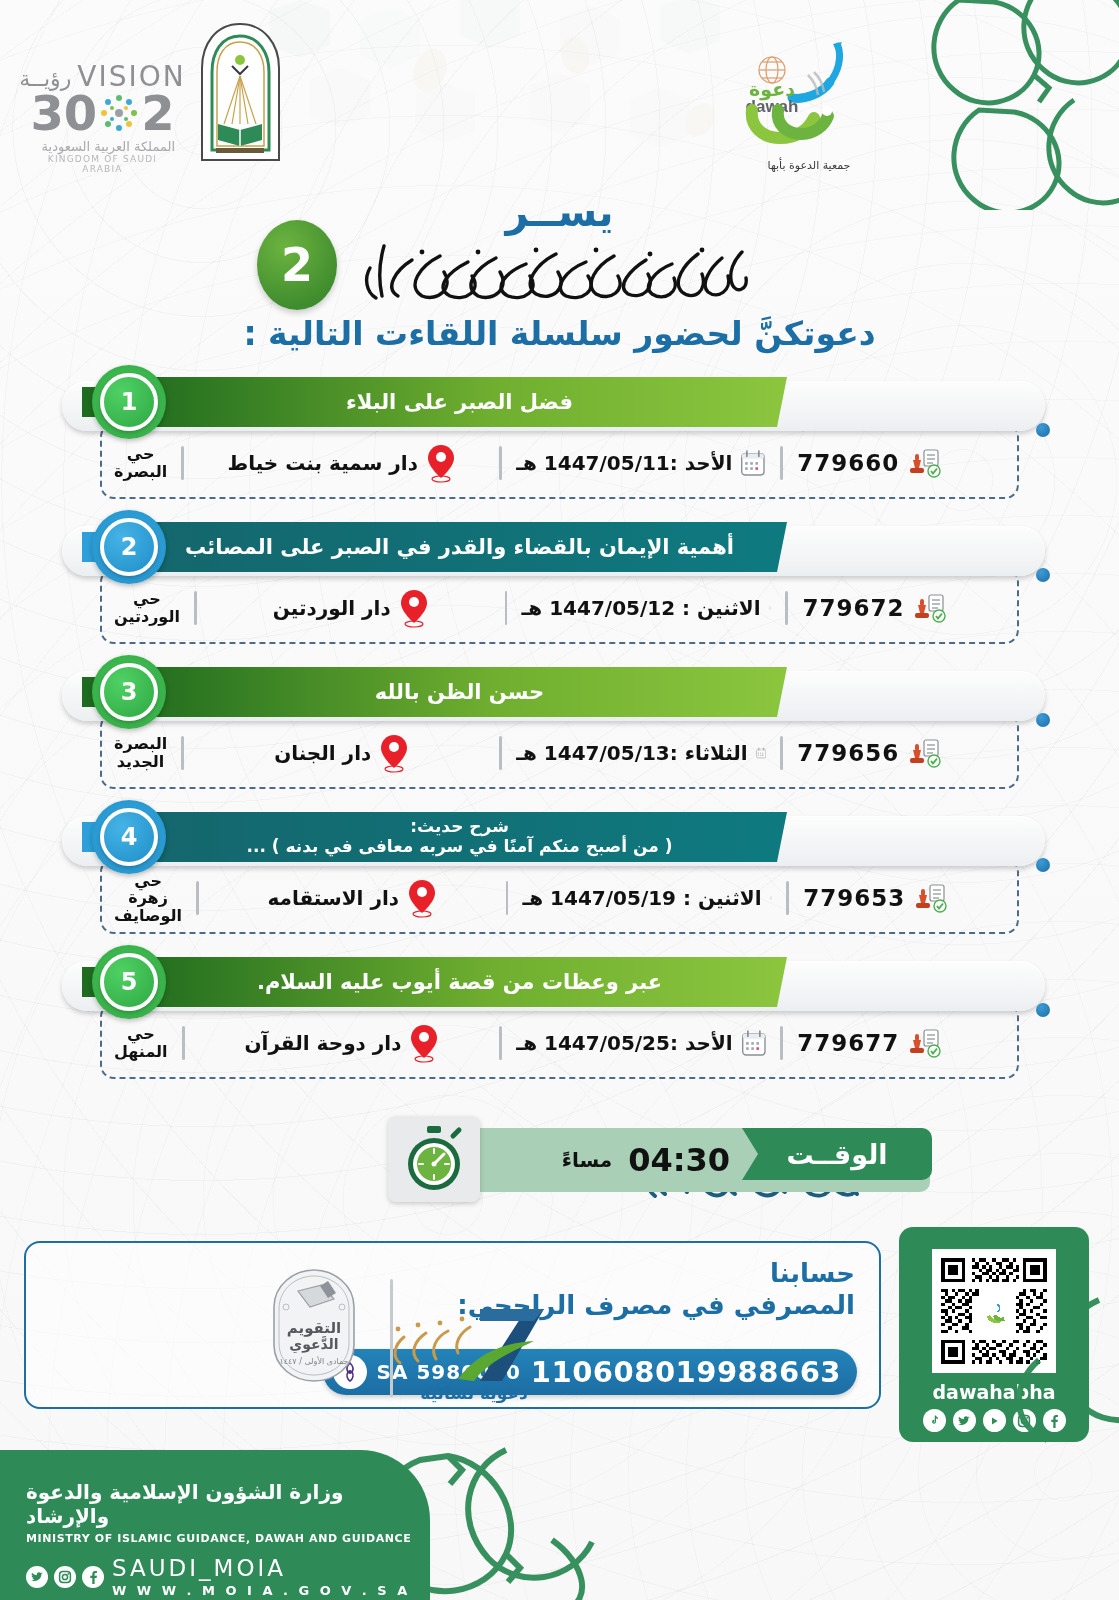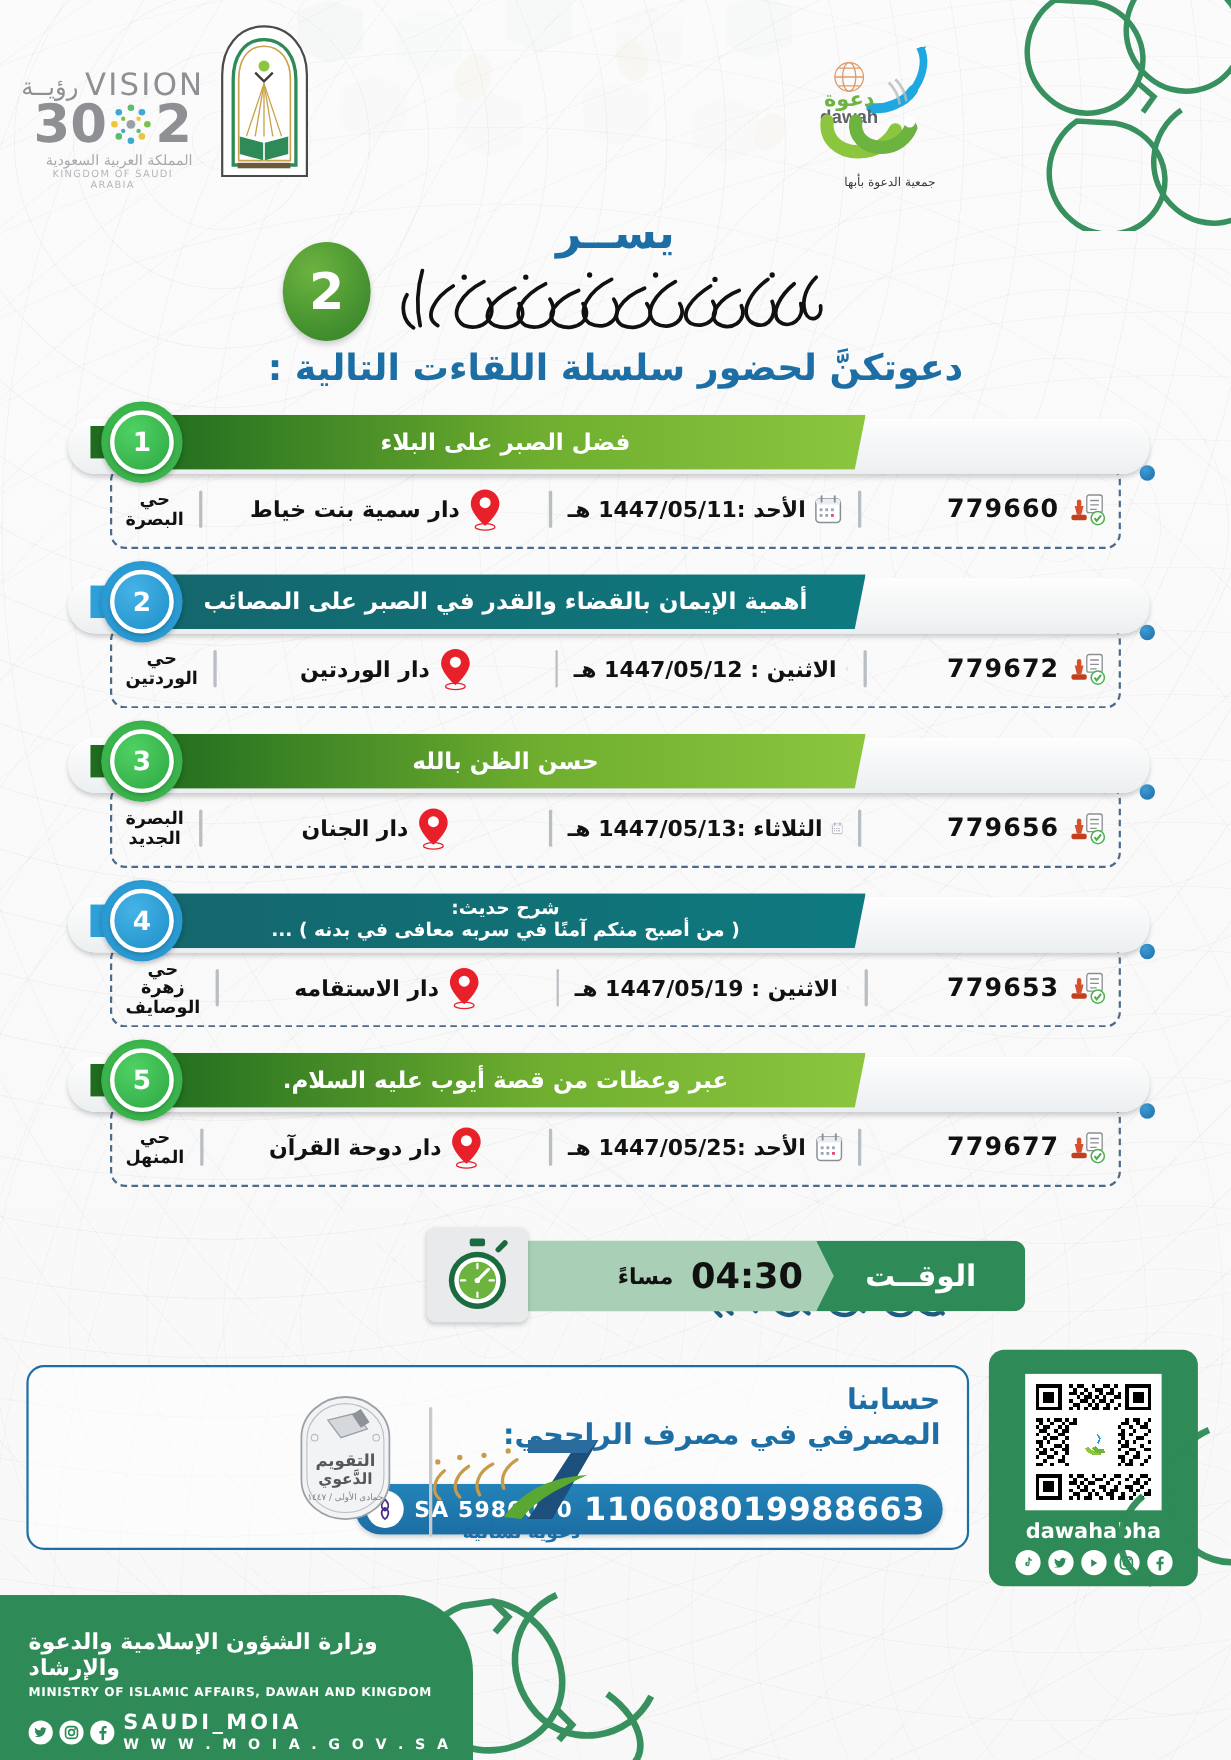--- a/index.html
+++ b/index.html
@@ -133,42 +133,42 @@
     width: 14px; height: 14px; border-radius:50%;
     background: radial-gradient(circle at 35% 30%, #3e9bd6, #1c6ea4);
     z-index: 5;
   }
 
   .details {
     position:absolute; left: 100px; right: 100px; top: 60px; height: 56px;
     display:flex; align-items:center; justify-content: flex-start;
     direction: rtl; gap: 0;
   }
-  .cell { display:flex; align-items:center; justify-content:flex-start; gap:8px; }
+  .cell { display:flex; align-items:center; justify-content:flex-end; gap:8px; }
   .sep { width: 3px; height: 34px; background:#b9bec3; border-radius:2px; margin: 0 14px; }
 
   .ev-id { font-size: 23px; font-weight: 700; color:#111; letter-spacing:1px; direction:ltr; }
   .ev-date { font-size: 20px; font-weight: 700; color:#111; white-space: nowrap; }
   .ev-venue { font-size: 20px; font-weight: 700; color:#111; white-space: nowrap; }
   .ev-district { font-size: 16px; font-weight: 700; color:#111; text-align:center; line-height:1.1; }
 
   .c-id { width: 210px; }
   .c-date { width: 250px; }
   .c-venue { width: 290px; justify-content:center; }
   .c-district { flex: 1; justify-content:center; }
 
   
   .time-section { position: relative; height: 100px; margin-top: 14px; }
   .time-card {
     position:absolute; left: 460px; top: 14px; width: 470px; height: 64px;
     background: #a9cfb6; border-radius: 10px;
     display:flex; align-items:center;
   }
   .time-label {
-    position:absolute; right: -2px; top: 0; width: 190px; height: 64px;
+    position:absolute; right: -2px; top: 0; width: 190px; height: 52px;
     background:#2e8b57; color:#fff;
     display:flex; align-items:center; justify-content:center;
     font-size: 27px; font-weight: 800;
     border-radius: 0 10px 10px 0;
     clip-path: polygon(0 0, 100% 0, 100% 100%, 0 100%, 16px 50%);
   }
   .time-value {
     position:absolute; right: 200px; top:0; height:64px;
     display:flex; align-items:center; gap: 16px;
   }
@@ -231,21 +231,21 @@
   .footer-green {
     position:absolute; left: 0; bottom: 0; width: 430px; height: 150px;
     background:#2e8b57; border-top-right-radius: 70px;
     color:#fff; padding: 30px 0 0 26px; text-align: left; direction: ltr;
   }
   .f-ar { font-size: 20px; font-weight: 800; direction: rtl; }
   .f-en { font-size: 11px; font-weight: 700; letter-spacing: .6px; margin-top: 4px; }
   .f-handle-row { display:flex; align-items:center; gap: 8px; margin-top: 10px; }
   .f-social { display:flex; gap:6px; }
   .f-dot { width: 22px; height:22px; border-radius:50%; background:#fff; display:flex; align-items:center; justify-content:center; }
-  .f-handle { font-size: 19px; font-weight: 700; letter-spacing: 3px; }
+  .f-handle { font-size: 23px; font-weight: 400; letter-spacing: 3px; }
   .f-url { font-size: 13px; font-weight: 700; letter-spacing: 3px; margin-top: 2px; }
 
   .deco-knot { position:absolute; left: 300px; bottom: -10px; width: 330px; height: 190px; opacity: .95; }
   .deco-knot-r { position:absolute; right: 0px; bottom: 150px; width: 120px; height: 160px; opacity:.95; }
 </style>
 </head>
 <body>
 
 <div class="bg-texture"></div>
 
@@ -1057,21 +1057,21 @@
     </svg>
     <svg class="deco-knot-r" viewBox="0 0 120 160">
       <g fill="none" stroke="#2e8b57" stroke-width="6">
         <path d="M100 10 C62 26 48 76 80 112 C106 142 160 134 178 96"></path>
         <path d="M40 70 C10 96 14 136 48 150"></path>
       </g>
     </svg>
 
     <div class="footer-green">
       <div class="f-ar">وزارة الشؤون الإسلامية والدعوة والإرشاد</div>
-      <div class="f-en">MINISTRY OF ISLAMIC AFFAIRS, DAWAH AND KINGDOM</div>
+      <div class="f-en">MINISTRY OF ISLAMIC GUIDANCE, DAWAH AND GUIDANCE</div>
       <div class="f-handle-row">
         <div class="f-social">
           <span class="f-dot">
             <svg width="14" height="14" viewBox="0 0 14 14">
                 <path d="M12.6 3.4c-.42.2-.88.32-1.36.38.5-.3.86-.76 1.04-1.32-.46.28-.96.48-1.5.58a2.34 2.34 0 0 0-4 2.14 6.64 6.64 0 0 1-4.82-2.44 2.34 2.34 0 0 0 .72 3.12 2.3 2.3 0 0 1-1.06-.3v.04c0 1.14.8 2.08 1.88 2.3-.36.1-.72.12-1.06.04a2.34 2.34 0 0 0 2.18 1.62 4.7 4.7 0 0 1-3.46.96A6.6 6.6 0 0 0 4.74 11c4.3 0 6.66-3.56 6.66-6.64v-.3c.46-.34.86-.76 1.18-1.24z" fill="#2e8b57"></path>
               </svg>
           </span>
           <span class="f-dot">
             <svg width="14" height="14" viewBox="0 0 14 14">
                 <rect x="1.6" y="1.6" width="10.8" height="10.8" rx="3.2" fill="none" stroke="#2e8b57" stroke-width="1.5"></rect>

